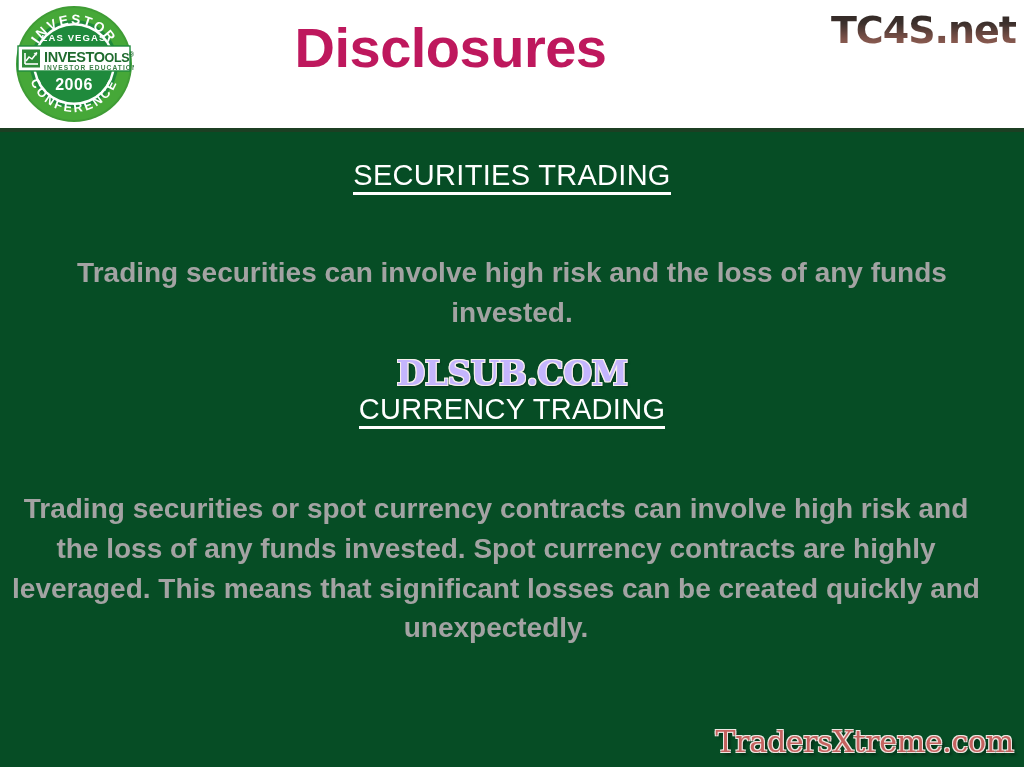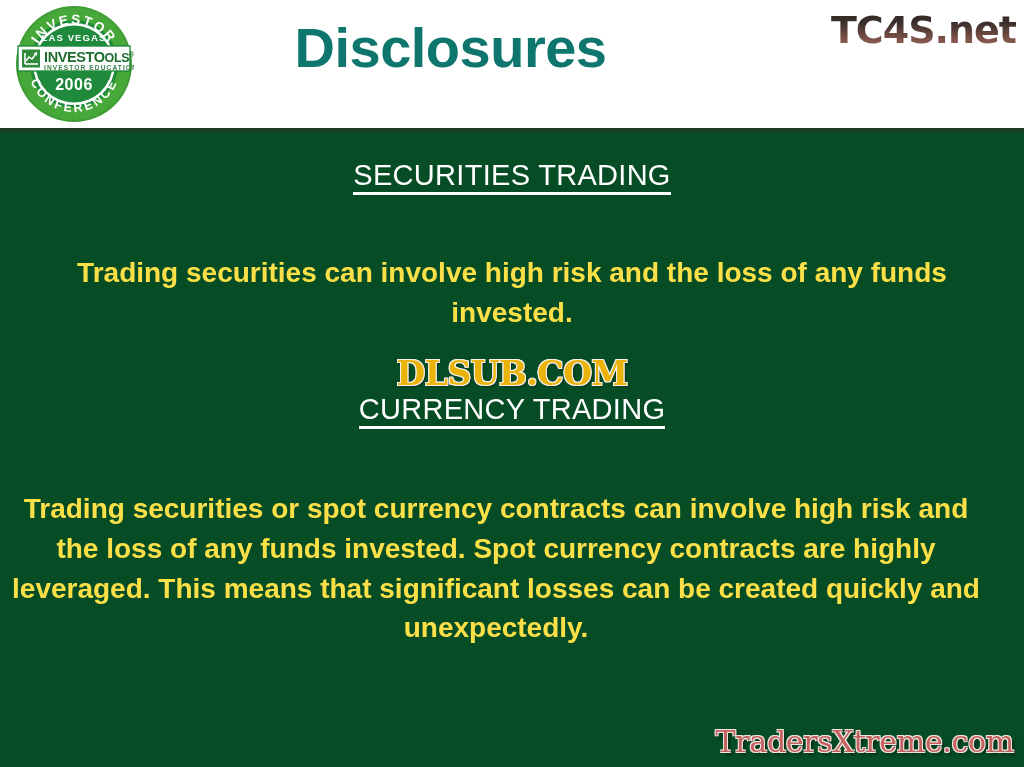--- a/index.html
+++ b/index.html
@@ -48,21 +48,21 @@
 
   
   #slide-title {
     position: absolute;
     left: 0;
     top: 19px;
     width: 901px;
     text-align: center;
     font-size: 56px;
     font-weight: bold;
-    color: #0f766e;
+    color: #be185d;
     letter-spacing: -0.5px;
     line-height: 1.05;
   }
 
   
   #tc4s {
     position: absolute;
     right: 8px;
     top: 8px;
     font-size: 38px;
@@ -98,21 +98,21 @@
   }
   .section-heading span.u {
     border-bottom: 3px solid #ffffff;
     padding-bottom: 1px;
   }
   #heading-securities { top: 27px; }
   #heading-currency  { top: 261px; }
 
   .body-paragraph {
     position: absolute;
-    color: #fde047;
+    color: #a3a3a3;
     font-size: 28px;
     font-weight: bold;
     text-align: center;
     line-height: 1.42;
   }
   #para-securities {
     left: 30px;
     top: 121px;
     width: 964px;
   }
@@ -129,21 +129,21 @@
     top: 222px;
     width: 1024px;
     text-align: center;
     pointer-events: none;
   }
   #dlsub span {
     font-family: "DejaVu Serif", serif;
     font-size: 33px;
     font-weight: bold;
     letter-spacing: -0.5px;
-    color: #eab308;
+    color: #c4b5fd;
     -webkit-text-stroke: 2px #f2eae6;
     paint-order: stroke fill;
     text-shadow:
       -1px -1px 0 #f6efec,
        1px -1px 0 #f6efec,
       -1px  1px 0 #f6efec,
        1px  1px 0 #f6efec,
        2px  2px 2px rgba(0,0,0,.35);
   }
 

